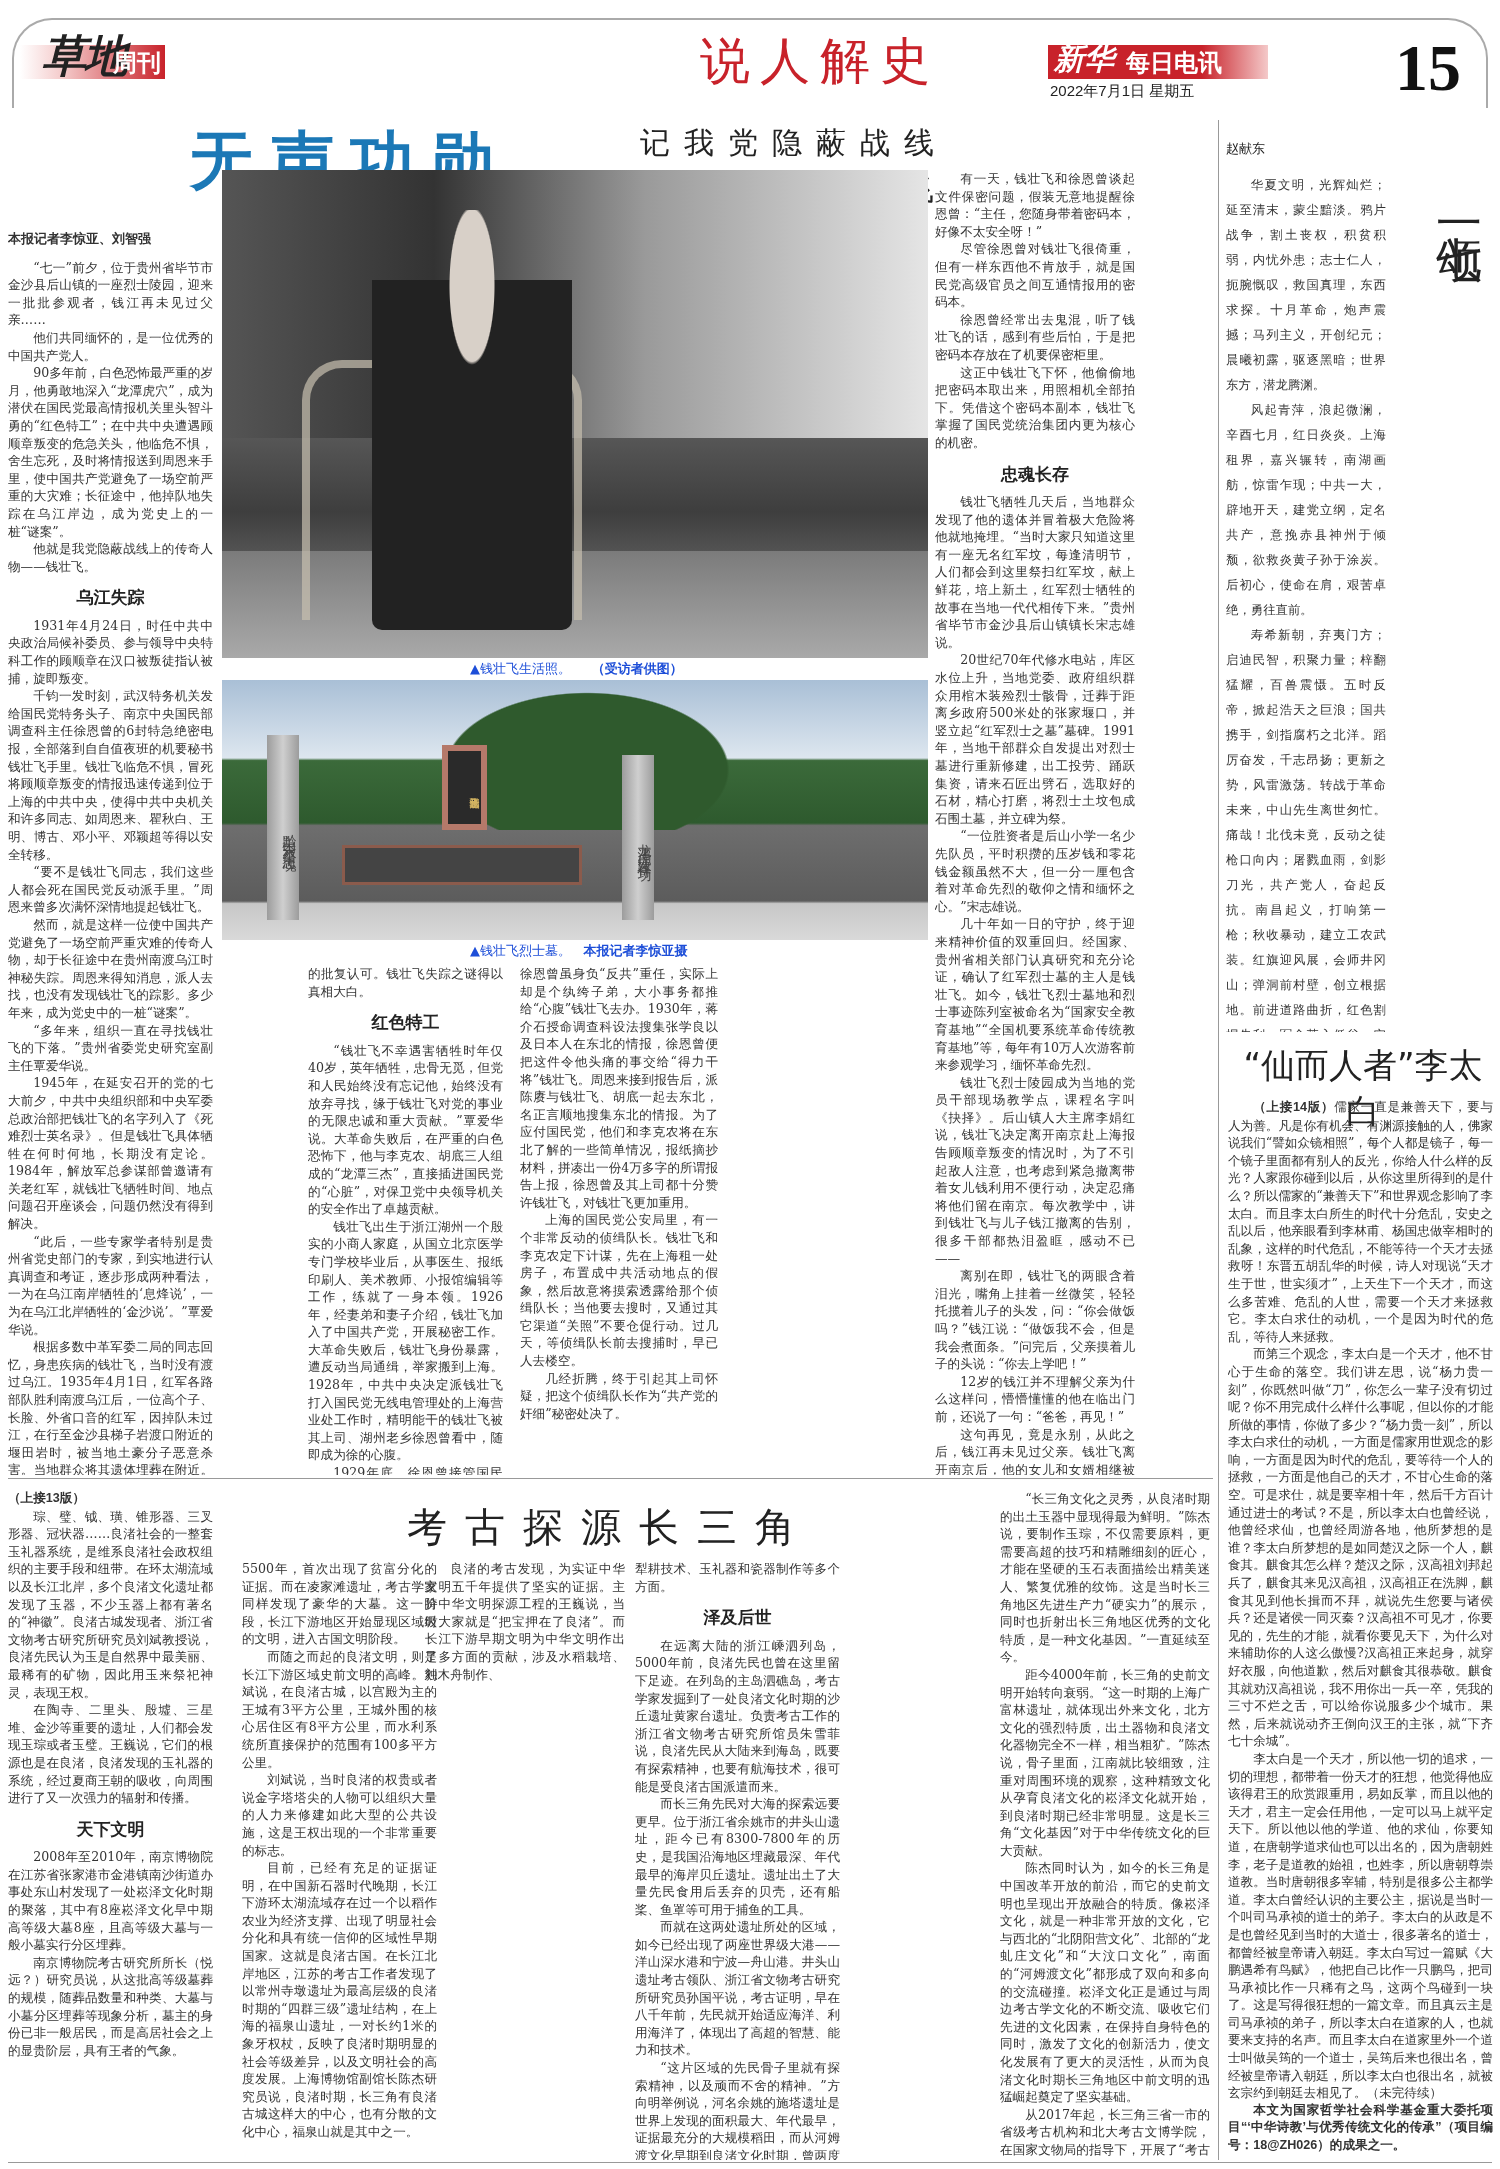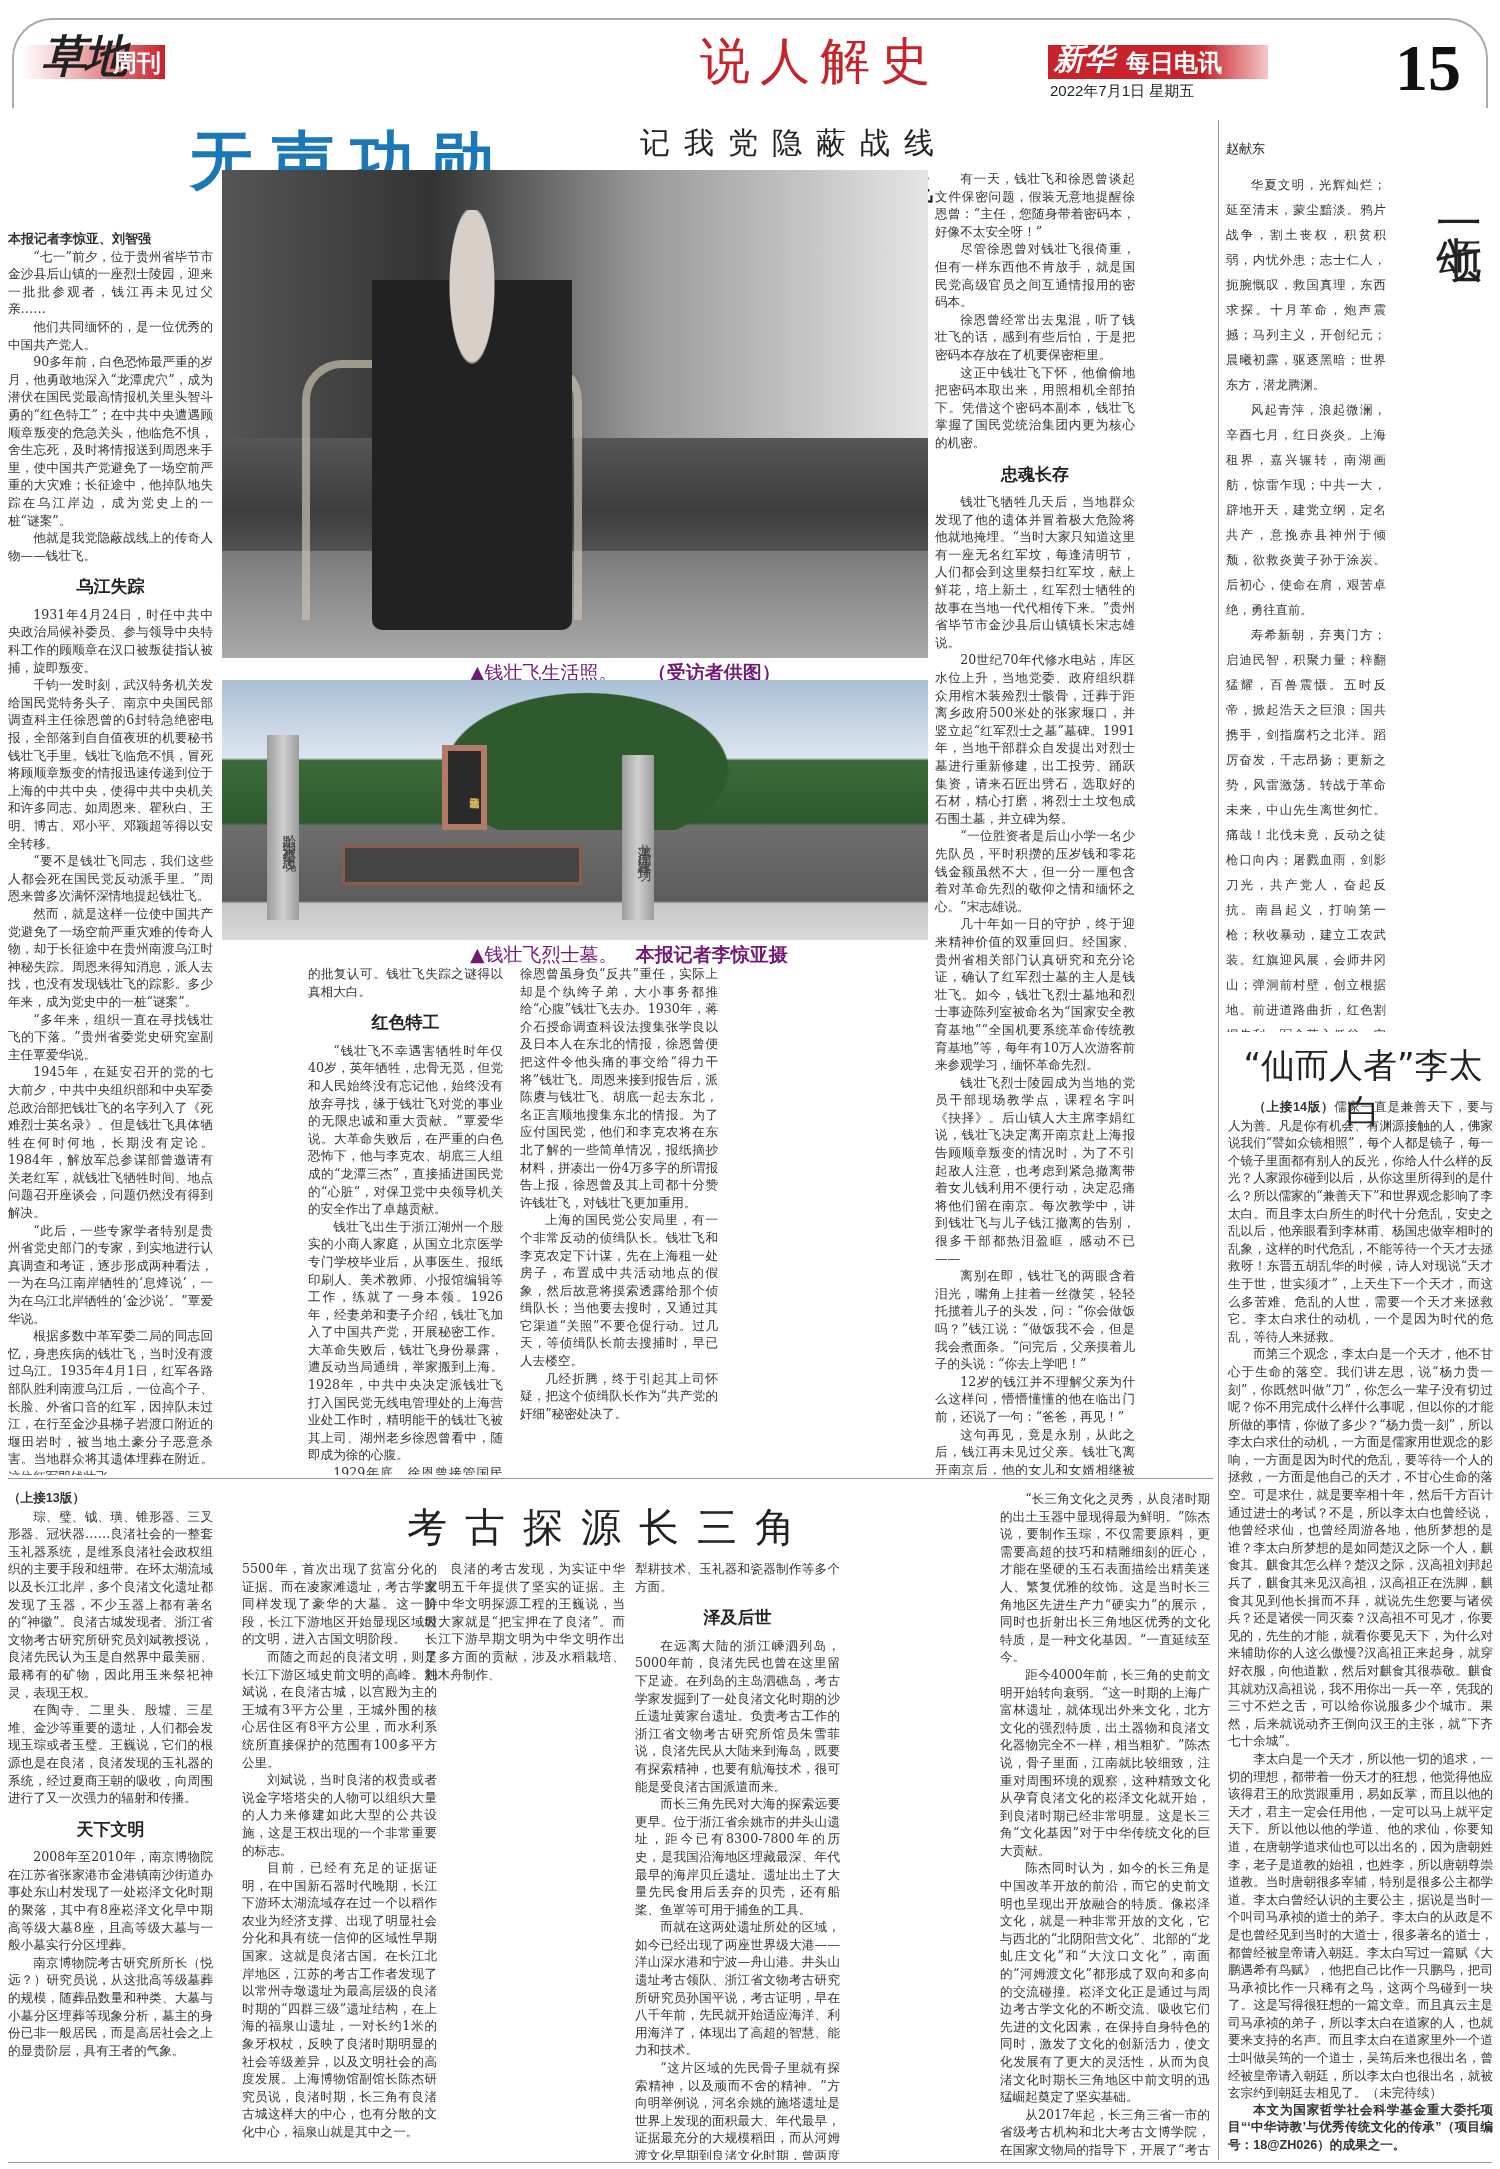--- a/index.html
+++ b/index.html
@@ -16,39 +16,39 @@
   .logo-right .brand2 { position: absolute; left: 78px; top: 2px; color: #fff; font-size: 24px; font-family: "DejaVu Sans", sans-serif; font-weight: bold; }
   .date-line { left: 1050px; top: 82px; font-size: 15px; font-family: "Liberation Sans", sans-serif; color: #222; }
   .page-num { left: 1395px; top: 30px; font-size: 66px; font-weight: bold; font-family: "Liberation Serif", serif; color: #111; }
 
   
   .headline { left: 190px; top: 118px; font-size: 64px; font-weight: bold; color: #1b78b6; letter-spacing: 16px; font-family: "DejaVu Sans", sans-serif; }
   .subhead { left: 640px; top: 120px; font-size: 30px; color: #222; letter-spacing: 14px; line-height: 46px; font-family: "DejaVu Sans", sans-serif; }
 
   .col { font-size: 12.6px; line-height: 17.6px; text-align: justify; color: #333; }
   .col p { text-indent: 2em; }
-  .col .byline { text-indent: 0; font-family: "DejaVu Sans", sans-serif; font-weight: bold; font-size: 13px; margin-bottom: 0; }
+  .col .byline { text-indent: 0; font-family: "DejaVu Sans", sans-serif; font-weight: bold; font-size: 13px; margin-bottom: 11px; }
   .col h3 { text-align: center; font-family: "DejaVu Sans", sans-serif; font-size: 17px; font-weight: bold; margin: 14px 0 10px; color: #222; }
   .col .cont { text-indent: 0; font-family: "Liberation Sans", sans-serif; font-weight: bold; }
   .col .note { text-indent: 2em; font-family: "Liberation Sans", sans-serif; font-weight: bold; }
 
   .vline { width: 1px; background: #999; }
   .hline { height: 1px; background: #999; }
 
   .photo1 { left: 222px; top: 170px; width: 706px; height: 488px; background: linear-gradient(180deg, #b9b9b9 0%, #6e6e6e 40%, #3e3e3e 70%, #8a8a8a 100%); overflow: hidden; }
   .photo1 .wall { position: absolute; left: 0; top: 0; width: 100%; height: 55%; background: linear-gradient(90deg, #555 0%, #333 30%, #9a9a9a 60%, #e5e5e5 100%); }
   .photo1 .figure { position: absolute; left: 150px; top: 40px; width: 200px; height: 420px; background: radial-gradient(ellipse at 50% 18%, #d8d0c8 0 22px, transparent 23px), linear-gradient(180deg, transparent 0 70px, #222 70px 100%); border-radius: 40px 40px 10px 10px; }
   .photo1 .chair { position: absolute; left: 80px; top: 190px; width: 280px; height: 260px; border: 8px solid #c8c0b0; border-radius: 40px 40px 0 0; border-bottom: none; opacity: .7; }
   .photo1 .floor { position: absolute; left: 0; bottom: 0; width: 100%; height: 22%; background: linear-gradient(180deg, #7b7b7b, #a9a9a9); }
   .photo2 { left: 222px; top: 680px; width: 706px; height: 260px; overflow: hidden; background: linear-gradient(180deg, #a9bfd6 0%, #dde6ef 30%, #3b6a3a 31%, #2e5a2e 55%, #6e6e6e 56%, #5c5c5c 85%, #c7c7c7 86%, #d9d9d9 100%); }
   .photo2 .tree { position: absolute; top: 0; left: 200px; width: 330px; height: 150px; background: radial-gradient(ellipse at 50% 60%, #2f5a2d 0 60%, transparent 61%); }
   .photo2 .stele { position: absolute; left: 220px; top: 65px; width: 45px; height: 85px; background: #2a2a2a; border: 6px solid #b5796a; color: #d4b562; font-size: 10px; writing-mode: vertical-rl; text-align: center; padding-top: 4px; }
   .photo2 .pillar { position: absolute; top: 55px; width: 32px; height: 185px; background: linear-gradient(90deg, #9c9c9c, #cfcfcf, #9c9c9c); color: #444; font-size: 14px; writing-mode: vertical-rl; text-align: center; padding-top: 18px; letter-spacing: 4px; }
   .photo2 .wall2 { position: absolute; left: 120px; top: 165px; width: 240px; height: 40px; background: #444; border: 3px solid #8b5b4c; }
-  .caption { font-size: 19px; font-family: "DejaVu Serif", serif; color: #701a75; }
+  .caption { font-size: 13px; font-family: "DejaVu Serif", serif; color: #1d4ed8; }
   .caption b { font-family: "DejaVu Sans", sans-serif; font-weight: bold; }
 
   .poem-title { left: 1395px; top: 200px; font-size: 46px; line-height: 130px; writing-mode: vertical-rl; font-family: "DejaVu Sans", sans-serif; color: #222; }
   .poem-author { left: 1226px; top: 140px; font-size: 13px; font-family: "DejaVu Sans", sans-serif; }
   .poem-col { font-size: 12.4px; line-height: 25px; color: #333; font-family: "DejaVu Serif", serif; text-align: justify; }
   .poem-col p { text-indent: 2em; }
 
   .libai-title { left: 1228px; top: 1043px; width: 270px; text-align: center; font-size: 34px; font-family: "DejaVu Sans", sans-serif; color: #222; }
   .arch-title { left: 300px; top: 1500px; width: 620px; text-align: center; font-size: 40px; letter-spacing: 18px; font-family: "DejaVu Sans", sans-serif; color: #222; font-weight: normal; }
 </style>

